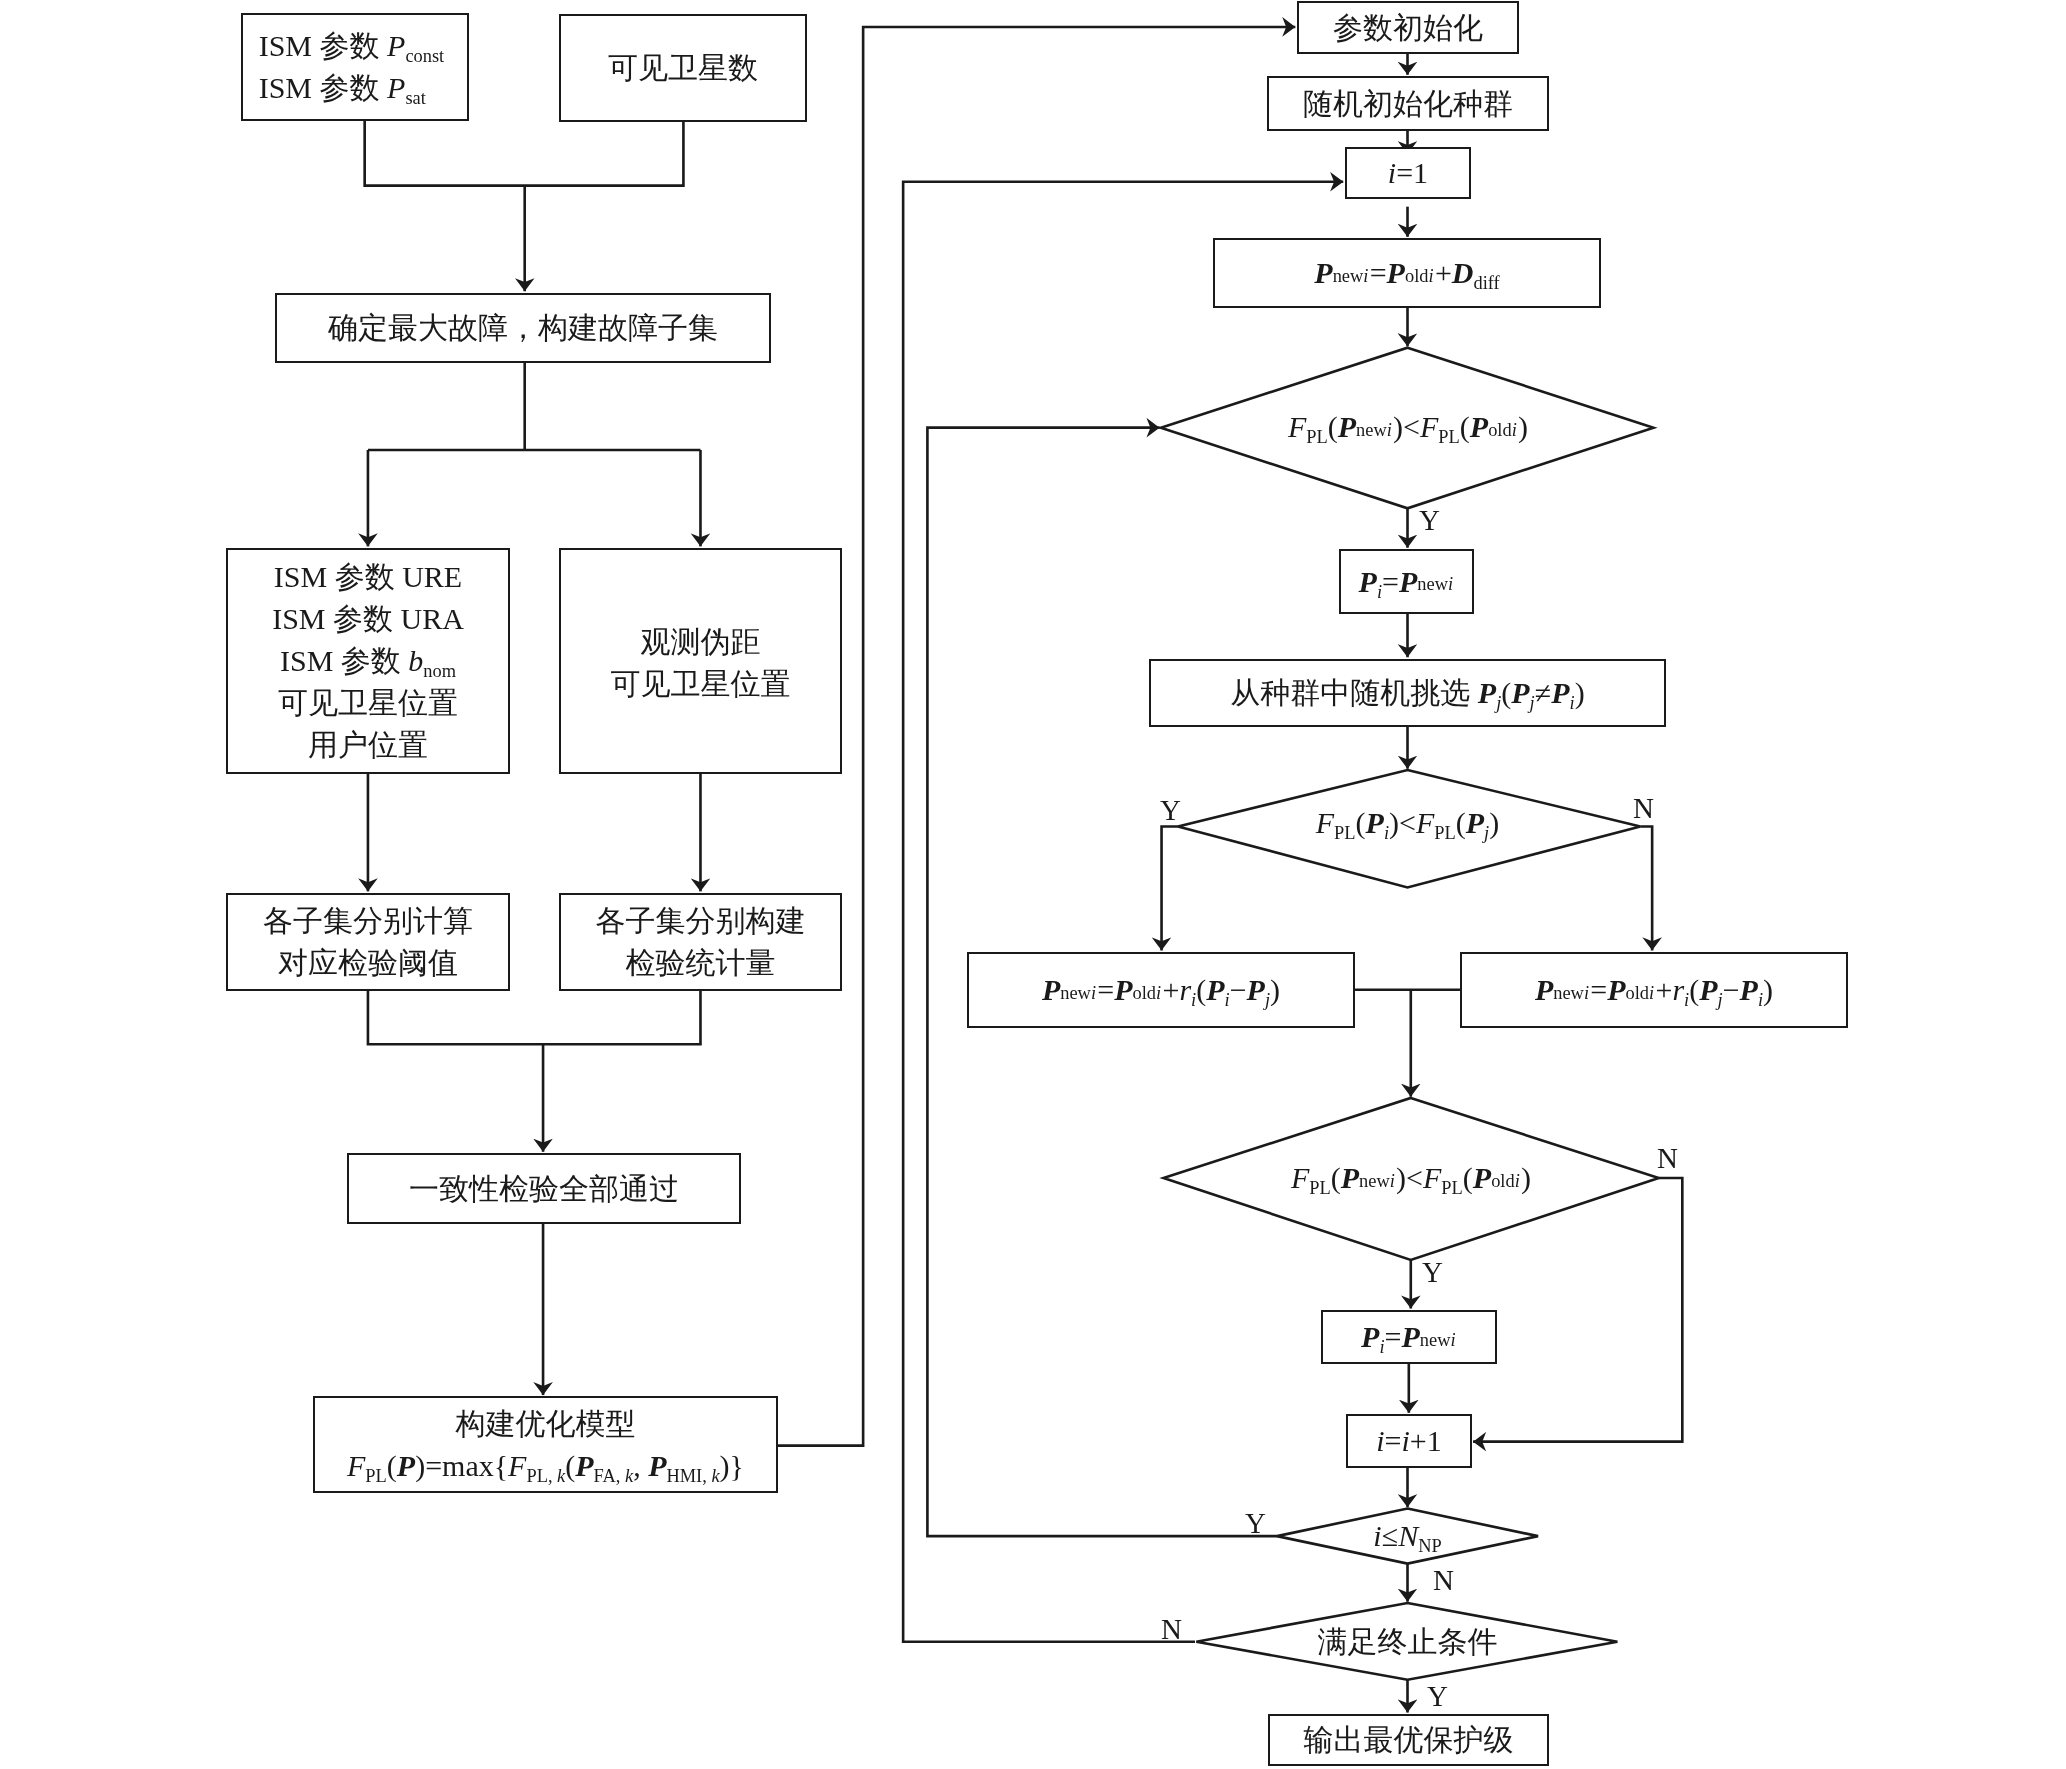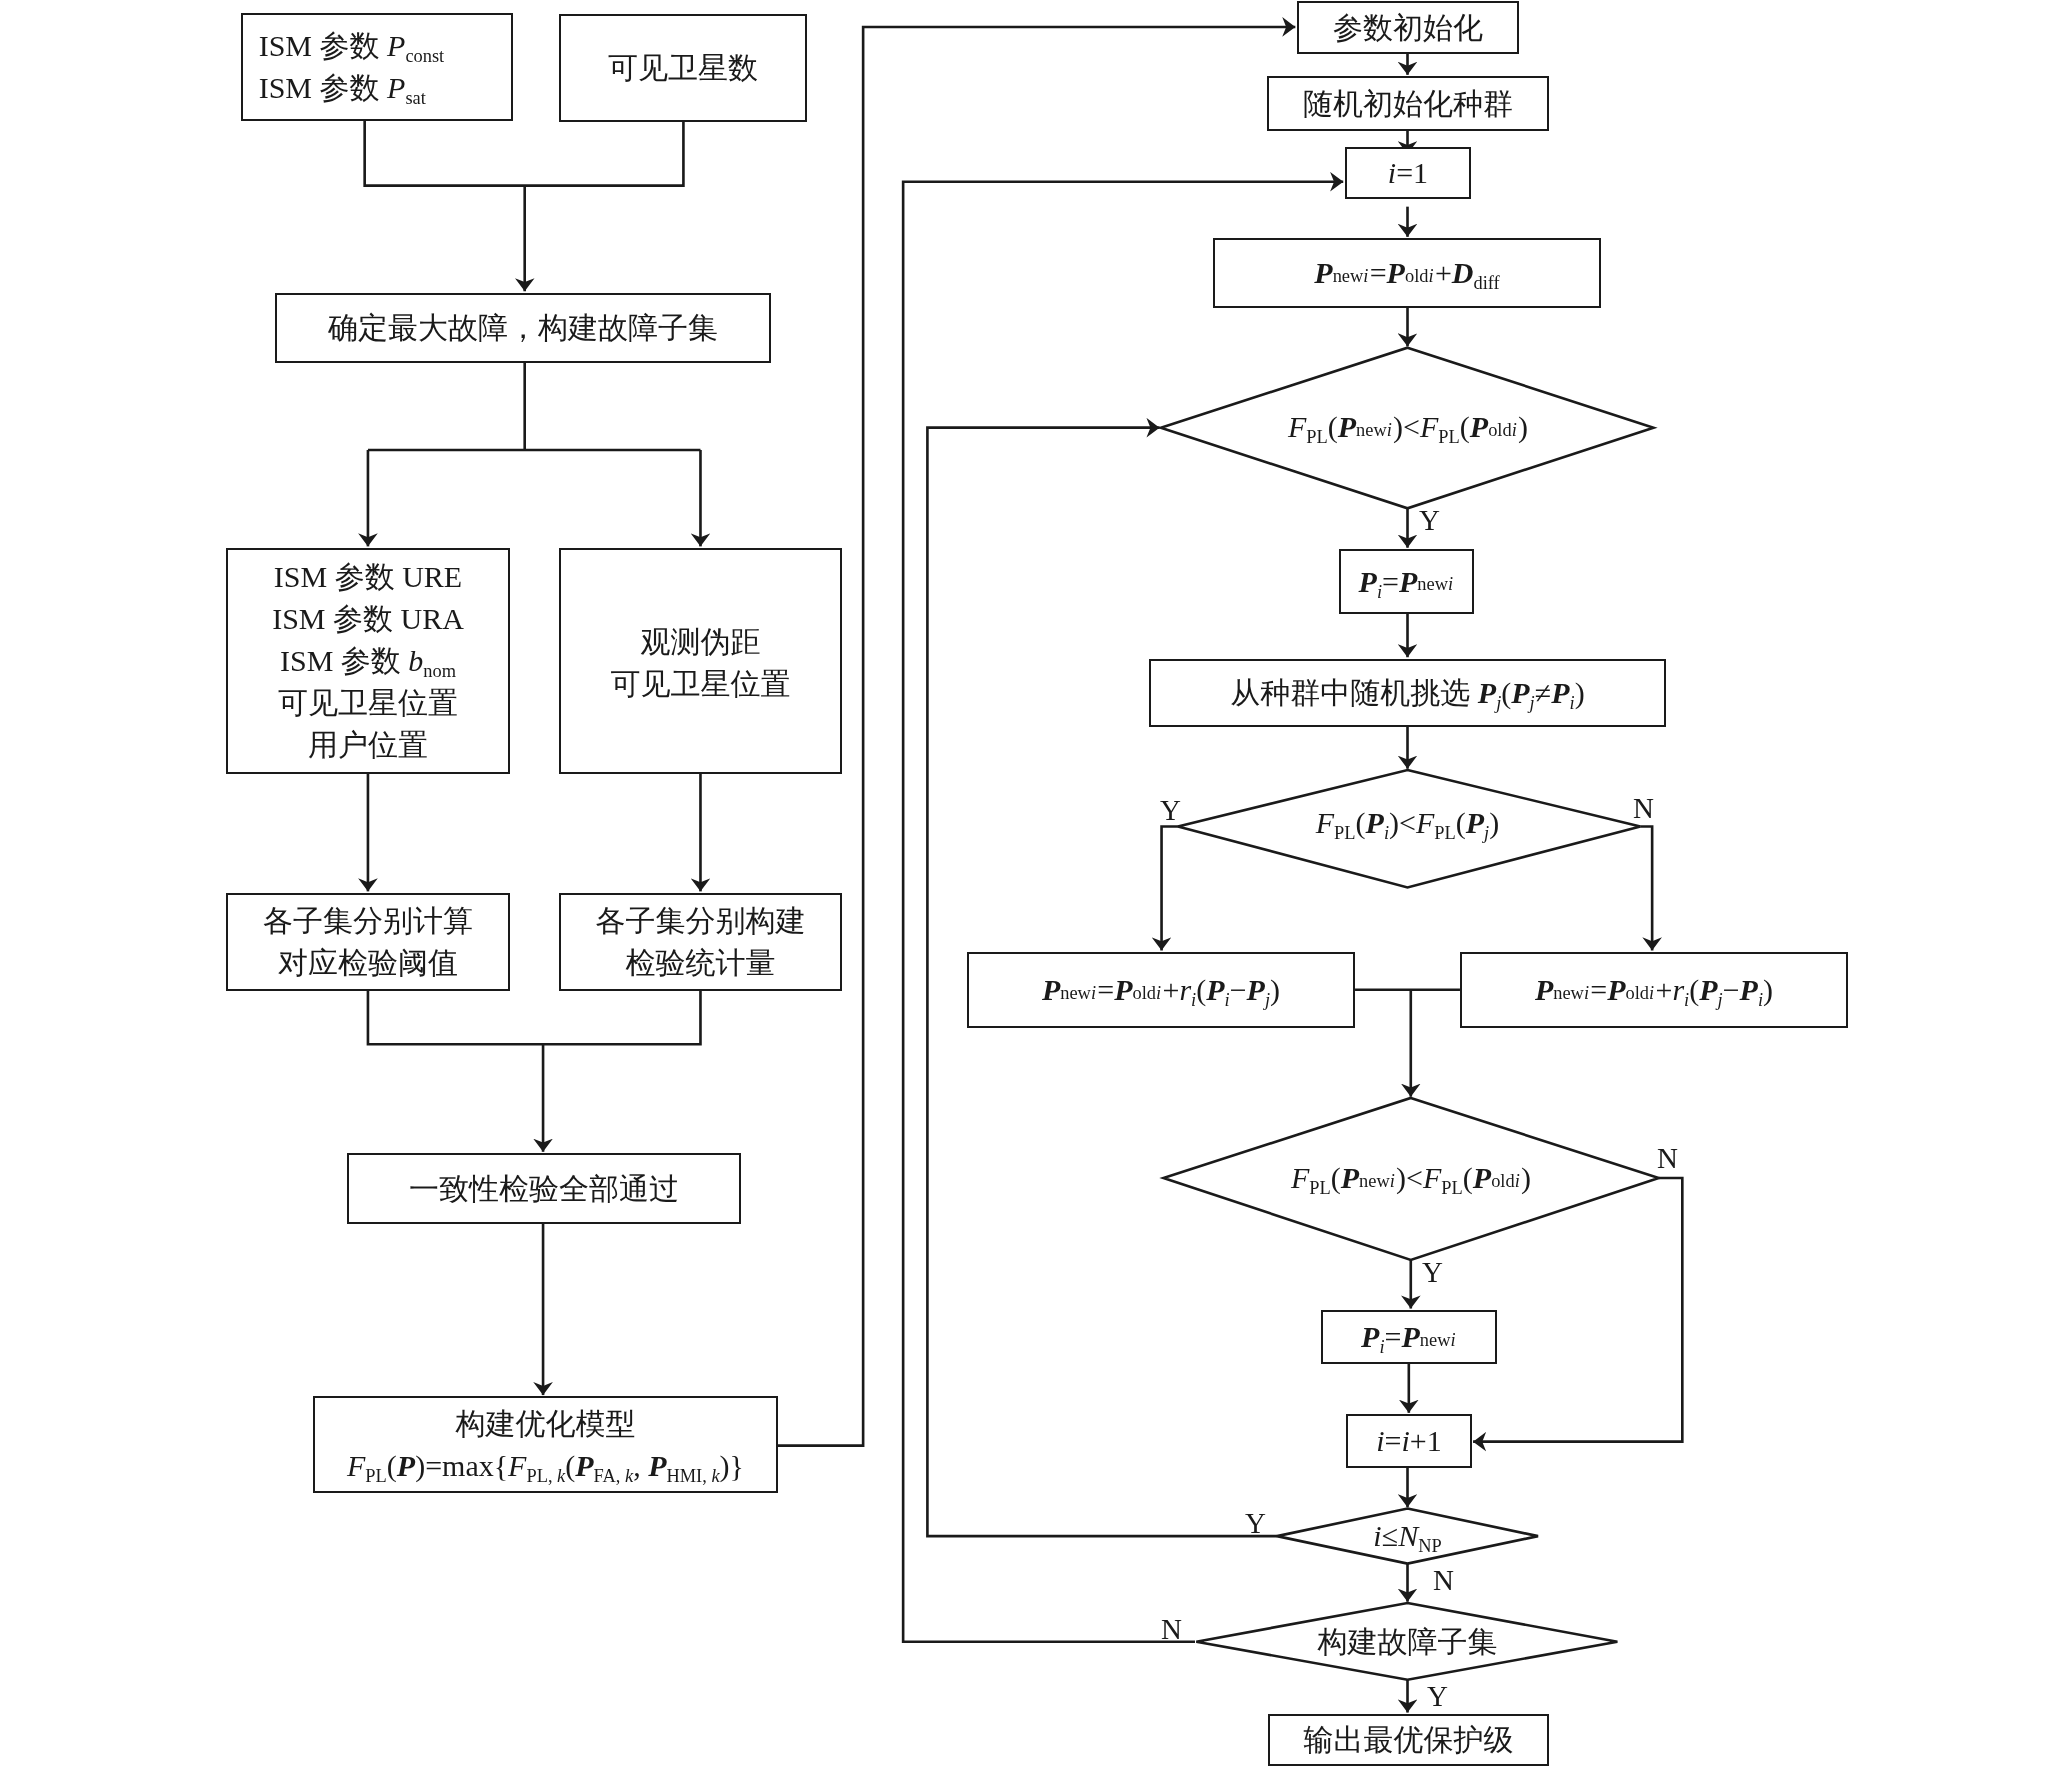--- a/index.html
+++ b/index.html
@@ -73,21 +73,21 @@
       <line x1="2146" y1="2561" x2="2146" y2="2611" marker-end="url(#arr)"></line>
 
       <polygon points="2146,530 2521,652 2146,775 1770,652"></polygon>
       <polygon points="2146,1174 2501,1260 2146,1353 1796,1260"></polygon>
       <polygon points="2151,1674 2529,1796 2151,1921 1774,1796"></polygon>
       <polygon points="2146,2300 2345,2342 2146,2384 1947,2342"></polygon>
       <polygon points="2146,2444 2466,2503 2146,2561 1824,2503"></polygon>
     </g>
   </svg>
 
-  <div class="node box" style="left:241px;top:13px;width:272px;height:108px;align-items:flex-start;padding-left:15.7px;">
+  <div class="node box" style="left:241px;top:13px;width:228px;height:108px;align-items:flex-start;padding-left:15.7px;">
       <span class="line"><span>ISM 参数 </span><span class="it">P</span><span class="sb">const</span></span>
       <span class="line"><span>ISM 参数 </span><span class="it">P</span><span class="sb">sat</span></span>
     </div>
   <div class="node box" style="left:559px;top:14.4px;width:248px;height:108px;">
       <span class="line"><span>可见卫星数</span></span>
     </div>
   <div class="node box" style="left:275px;top:293px;width:496px;height:70px;">
       <span class="line"><span>确定最大故障，构建故障子集</span></span>
     </div>
   <div class="node box" style="left:226px;top:548px;width:284px;height:226px;">
@@ -189,21 +189,21 @@
           <span style="font-style: italic;">i</span>
         </span></span>
     </div>
   <div class="node box" style="left:1346px;top:1414px;width:126px;height:54px;">
       <span class="line"><span class="it">i</span><span>=</span><span class="it">i</span><span>+1</span></span>
     </div>
   <div class="node dtext" style="left:1322px;top:1516px;width:171px;height:39px;">
       <span class="line"><span class="it">i</span><span>≤</span><span class="it">N</span><span class="sb">NP</span></span>
     </div>
   <div class="node dtext" style="left:1279px;top:1620px;width:257px;height:43px;">
-      <span class="line"><span>构建故障子集</span></span>
+      <span class="line"><span>满足终止条件</span></span>
     </div>
   <div class="node box" style="left:1268px;top:1714px;width:281px;height:52px;align-items:center;">
       <span class="line"><span>输出最优保护级</span></span>
     </div>
 
   <span class="edge-label" style="left:1419px;top:506px;">Y</span>
   <span class="edge-label" style="left:1160px;top:796px;">Y</span>
   <span class="edge-label" style="left:1633px;top:794px;">N</span>
   <span class="edge-label" style="left:1657px;top:1144px;">N</span>
   <span class="edge-label" style="left:1422px;top:1258px;">Y</span>

